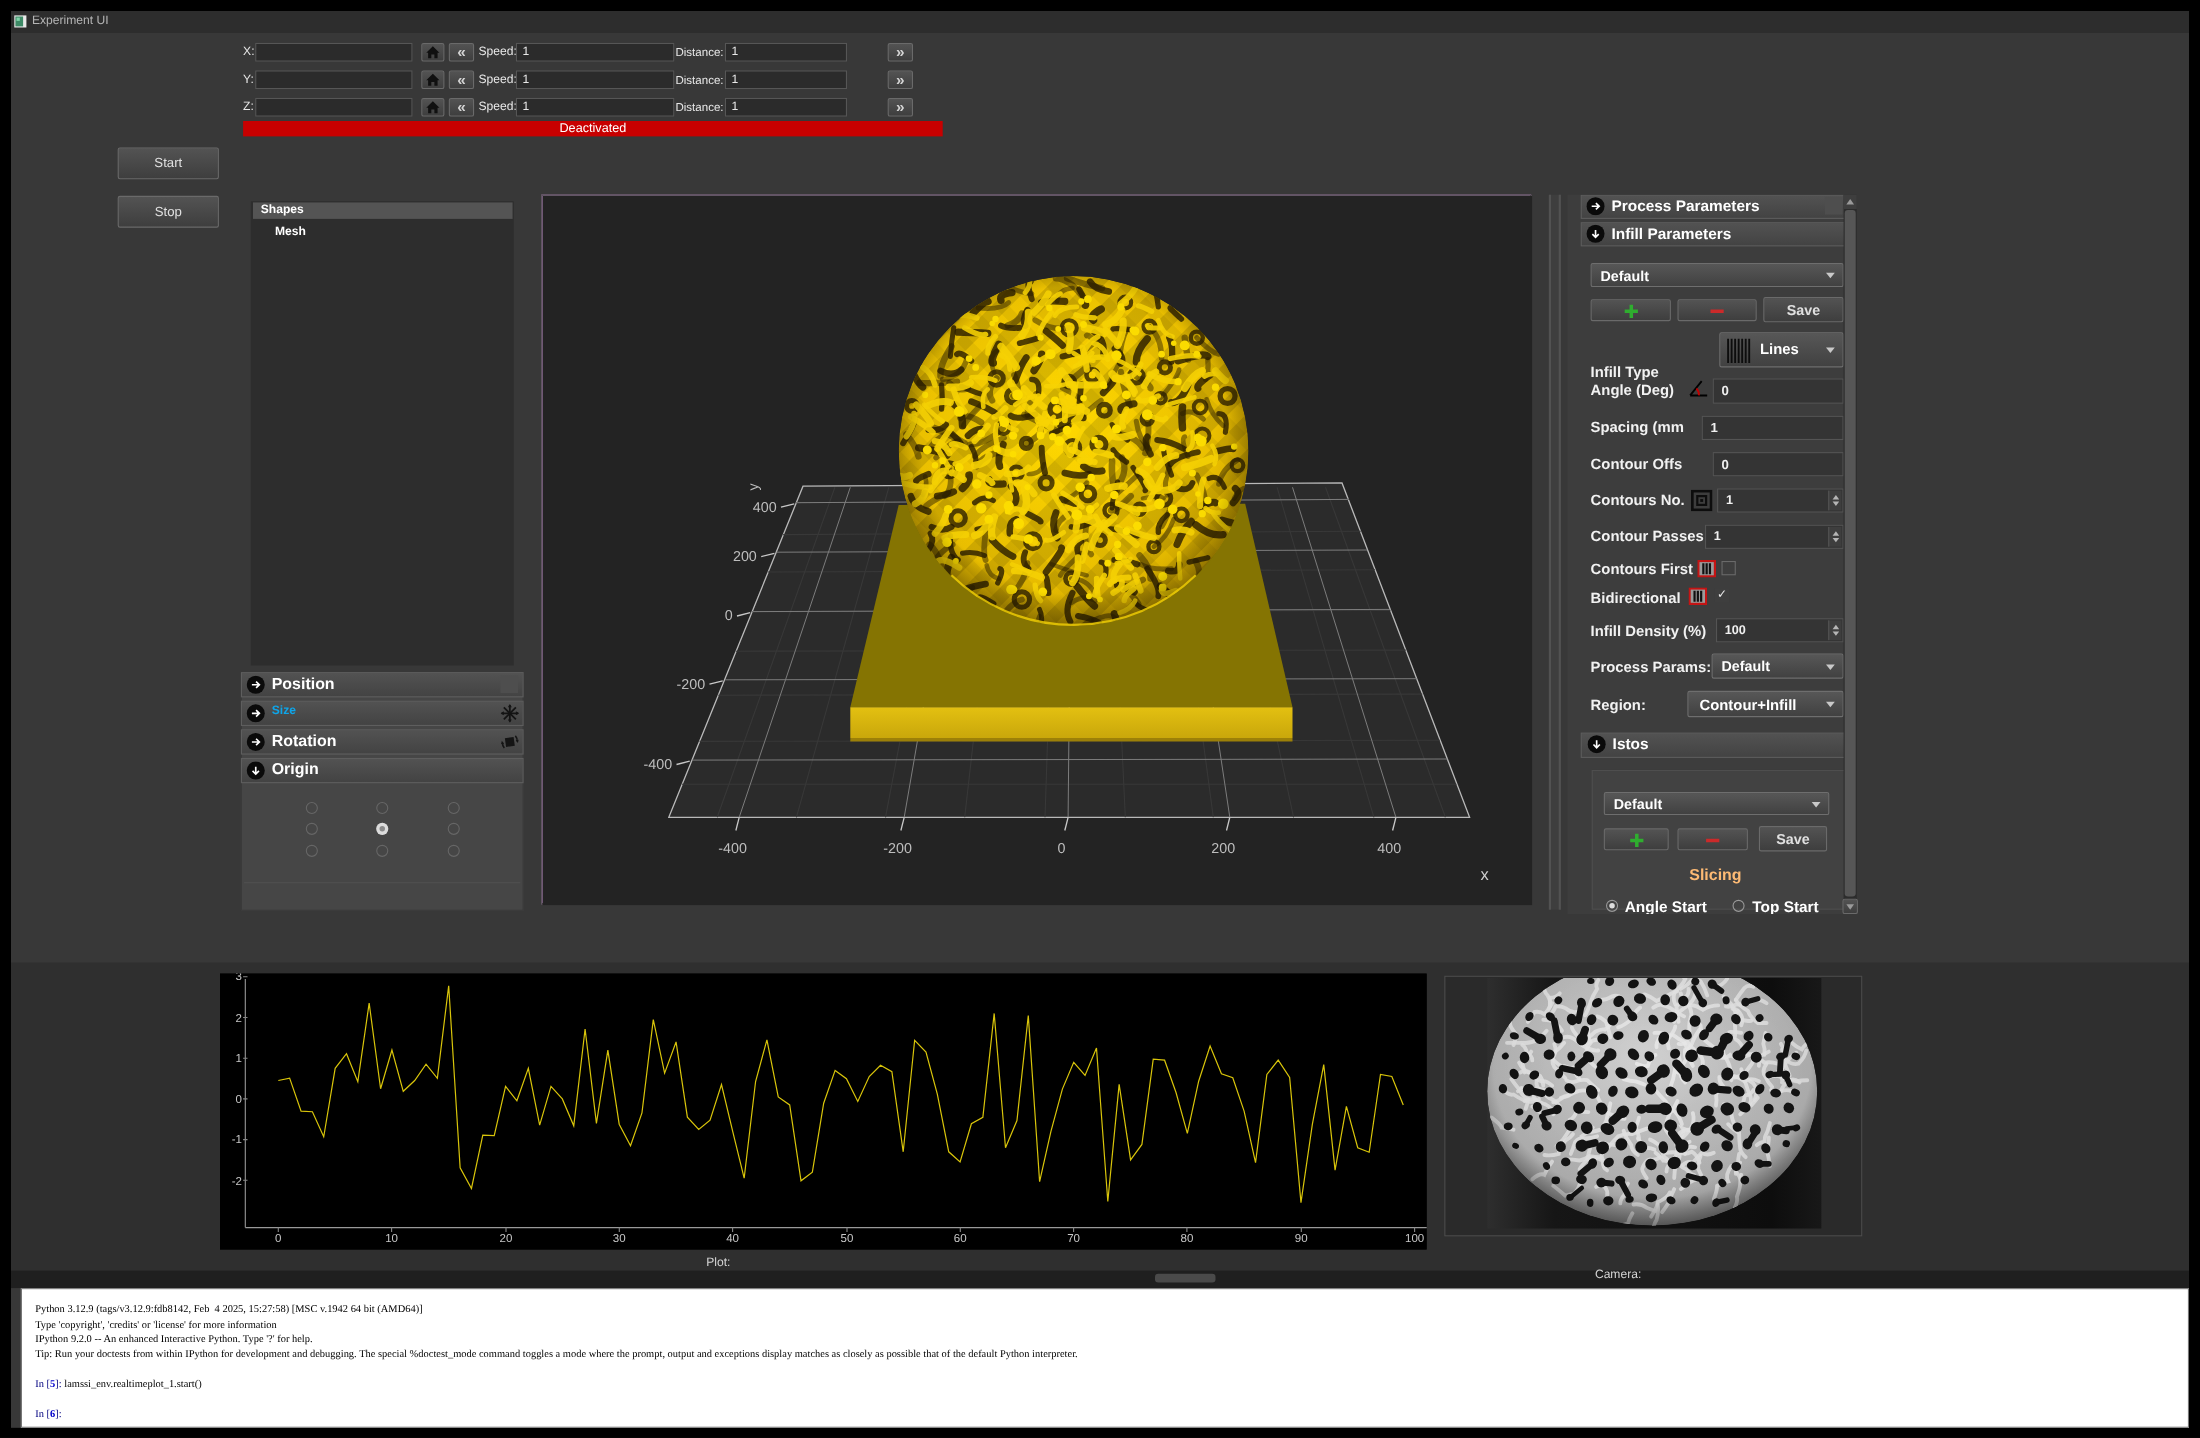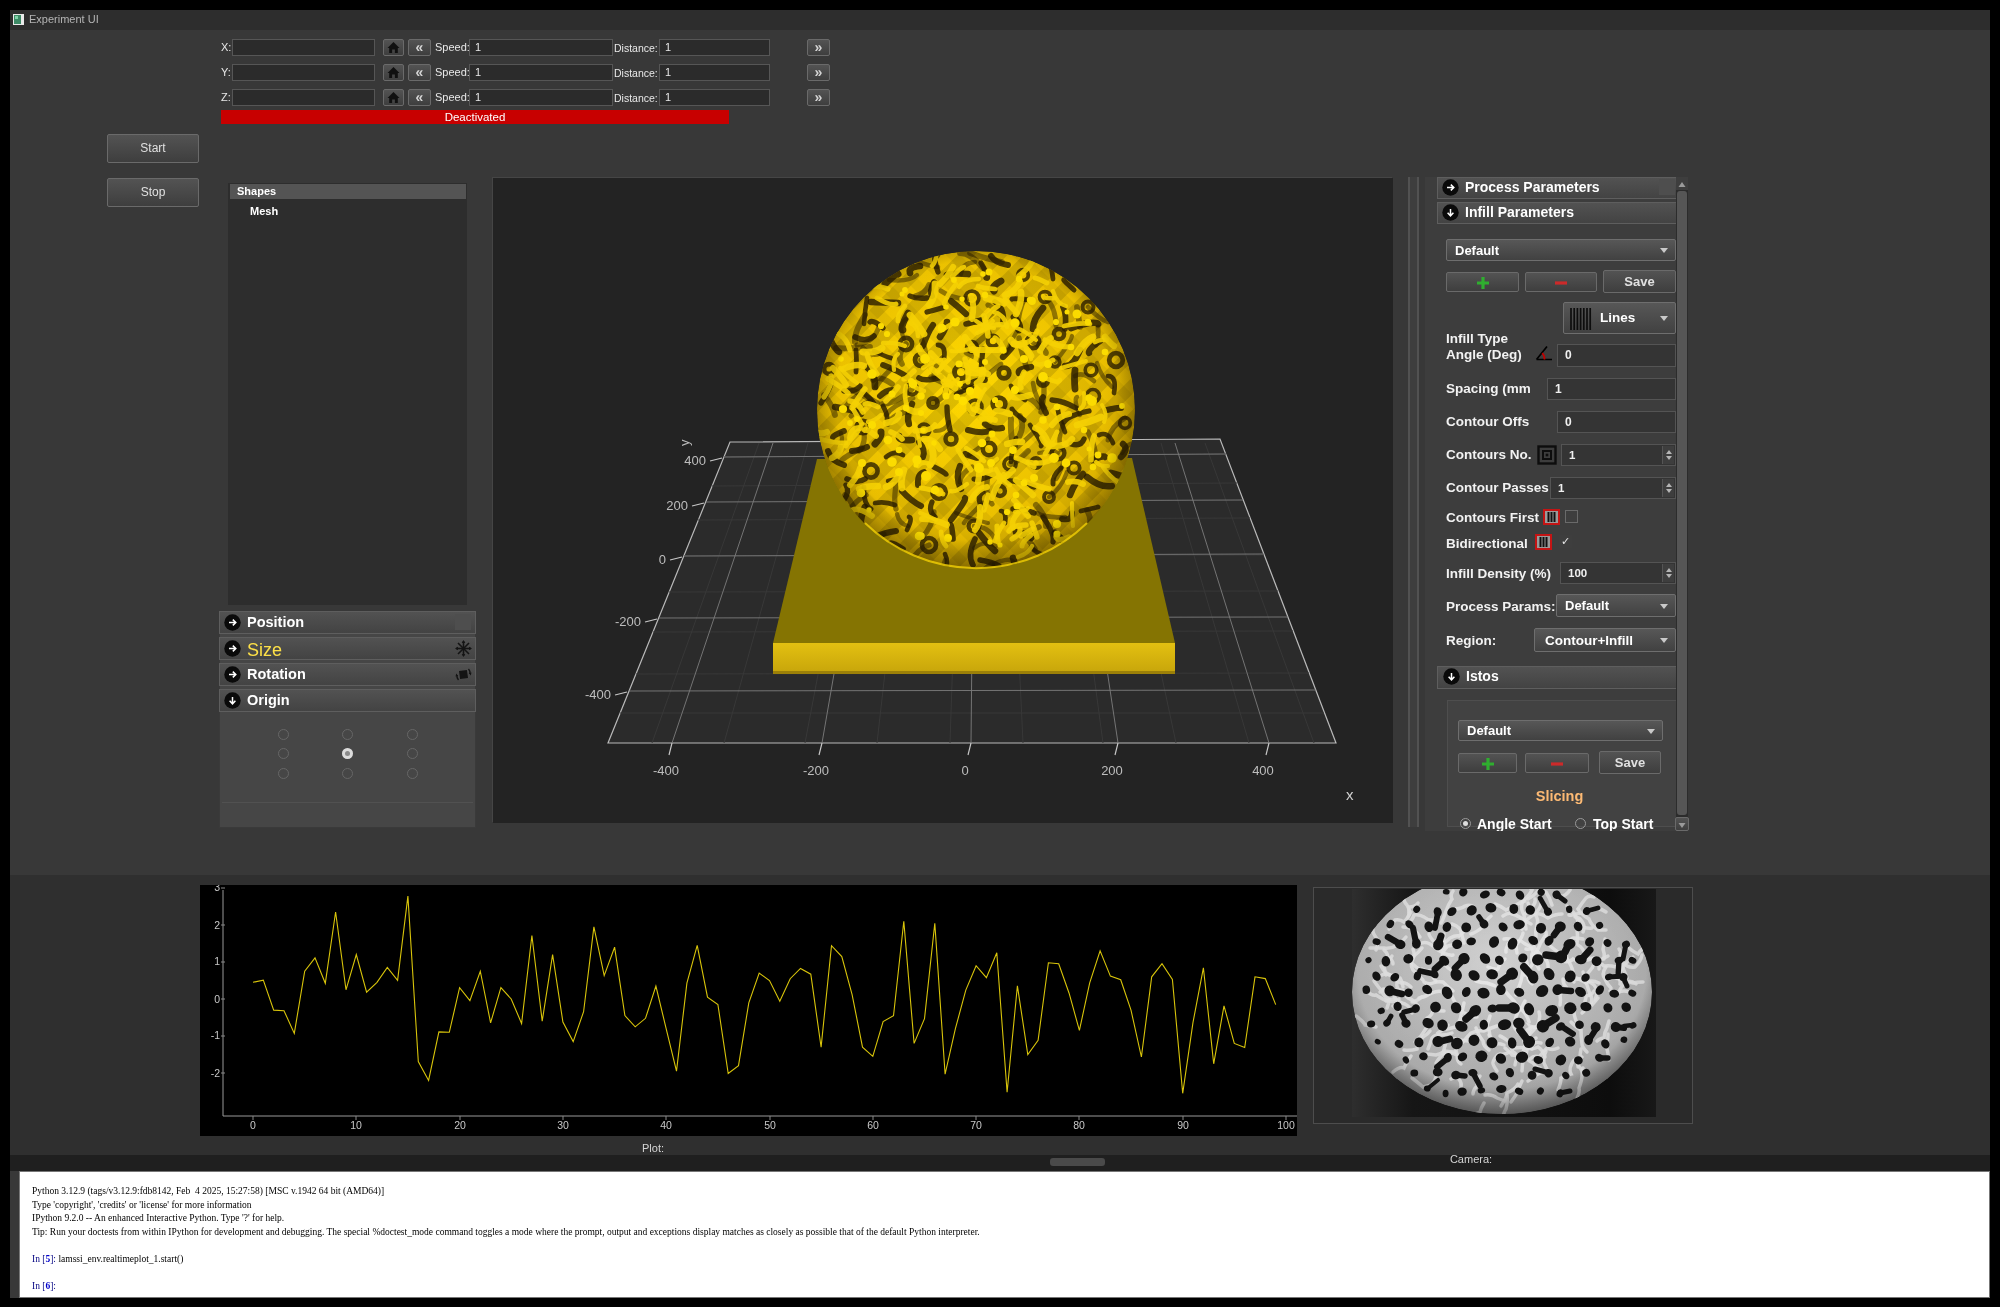--- a/index.html
+++ b/index.html
@@ -55,42 +55,42 @@
     <div class="abs fld" style="left:222px;top:79px;width:143px;height:17px"></div>
     <div class="abs btn" style="left:373px;top:79px;width:21px;height:17px"><svg width="19" height="15" viewBox="0 0 19 15">
         <path d="M9.5 2 3.5 8h1.7v5h2.9V9.5h2.8V13h2.9V8h1.7z" fill="#101010"></path>
       </svg></div>
     <div class="abs btn" style="left:398px;top:79px;width:23px;height:17px;font-size:14px;font-weight:bold;line-height:15px;color:#d4d4d4">«</div>
     <div class="abs lbl" style="left:425px;top:81px">Speed:</div>
     <div class="abs fld" style="left:459px;top:79px;width:144px;height:17px">1</div>
     <div class="abs lbl" style="left:604px;top:82px;font-size:10.5px">Distance:</div>
     <div class="abs fld" style="left:649px;top:79px;width:111px;height:17px">1</div>
     <div class="abs btn" style="left:797px;top:79px;width:23px;height:17px;font-size:14px;font-weight:bold;line-height:15px;color:#d4d4d4">»</div>
-    <div class="abs redbar" style="left:211px;top:100px;width:508px;height:14px">Deactivated</div>
+    <div class="abs redbar" style="left:211px;top:100px;width:636px;height:14px">Deactivated</div>
     <div class="abs btn" style="left:97px;top:124px;width:92px;height:29px;font-size:12px;line-height:27px">Start</div>
     <div class="abs btn" style="left:97px;top:168px;width:92px;height:29px;font-size:12px;line-height:27px">Stop</div>
     <div class="abs" style="left:218px;top:173px;width:239px;height:422px;background:#2d2d2d"></div>
     <div class="abs" style="left:220px;top:174px;width:236px;height:15px;background:#545454;color:#fff;font-weight:bold;font-size:11px;line-height:15px;padding-left:7px">Shapes</div>
     <div class="abs" style="left:240px;top:195px;color:#fff;font-weight:bold;font-size:11px">Mesh</div>
     <div class="abs" style="left:209px;top:601px;width:257px;height:217px;background:#464646;border:1px solid #3a3a3a"></div>
     <div class="abs hdrbar" style="left:209px;top:601px;width:257px;height:23px"></div>
     <div class="abs" style="left:214px;top:604px;width:17px;height:17px"><svg width="17" height="17" viewBox="0 0 17 17">
         <circle cx="8.5" cy="8.5" r="8.2" fill="#0a0a0a"></circle>
         <path d="M5 8.5h6.5M8.8 5.6l3 2.9-3 2.9" stroke="#fff" stroke-width="1.5" fill="none"></path>
       </svg></div>
     <div class="abs" style="left:237px;top:604px;color:#fff;font-weight:bold;font-size:14.5px">Position</div>
     <div class="abs" style="left:445px;top:604px;width:17px;height:17px">
       <div style="width:16px;height:16px;background:#4e4e4e"></div>
     </div>
     <div class="abs hdrbar" style="left:209px;top:627px;width:257px;height:23px"></div>
     <div class="abs" style="left:214px;top:630px;width:17px;height:17px"><svg width="17" height="17" viewBox="0 0 17 17">
         <circle cx="8.5" cy="8.5" r="8.2" fill="#0a0a0a"></circle>
         <path d="M5 8.5h6.5M8.8 5.6l3 2.9-3 2.9" stroke="#fff" stroke-width="1.5" fill="none"></path>
       </svg></div>
-    <div class="abs" style="left:237px;top:630px;color:#fde047;font-weight:normal;font-size:18px">Size</div>
+    <div class="abs" style="left:237px;top:630px;color:#0ea5e9;font-weight:bold;font-size:11px">Size</div>
     <div class="abs" style="left:445px;top:630px;width:17px;height:17px"><svg width="17" height="17" viewBox="0 0 17 17">
         <g stroke="#141414" stroke-width="1.6">
           <line x1="8.5" y1="1" x2="8.5" y2="16"></line>
           <line x1="1" y1="8.5" x2="16" y2="8.5"></line>
           <line x1="3" y1="3" x2="14" y2="14"></line>
           <line x1="14" y1="3" x2="3" y2="14"></line>
         </g>
         <g fill="#141414">
           <path d="M8.5 0 6.7 3h3.6z"></path>
           <path d="M8.5 17 6.7 14h3.6z"></path>

